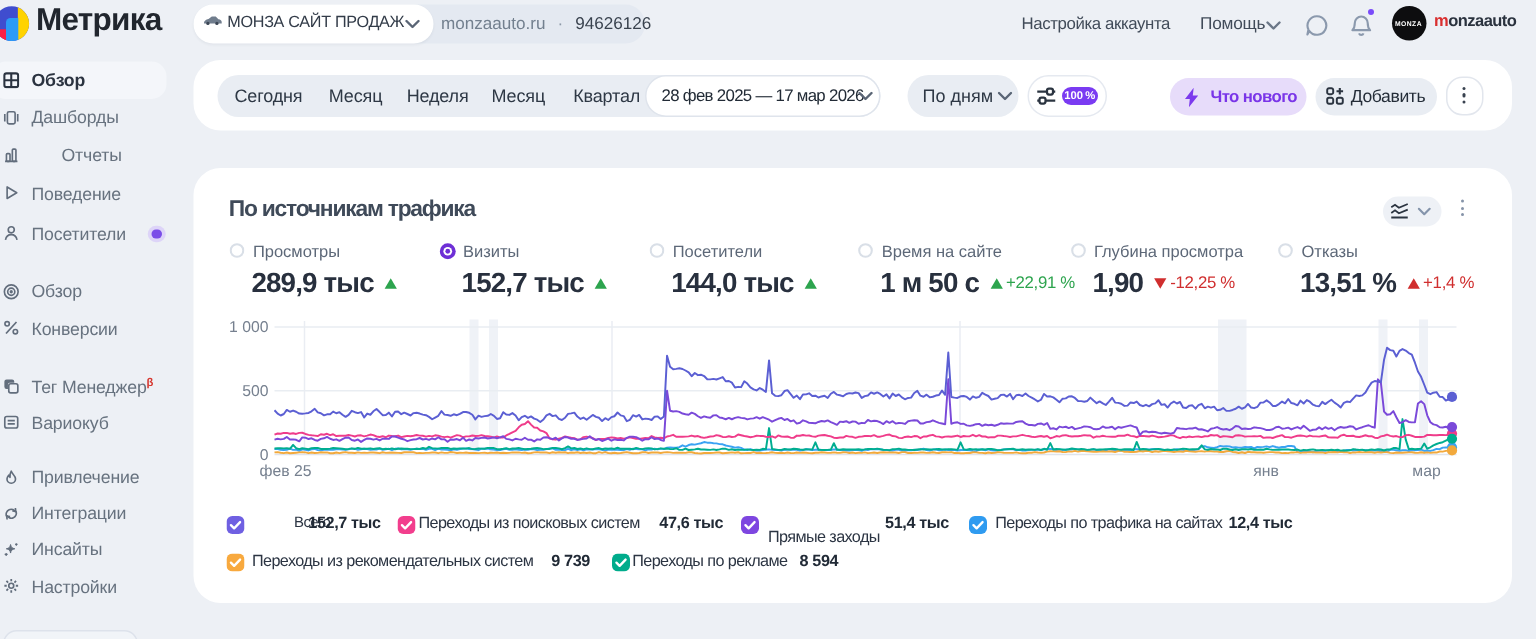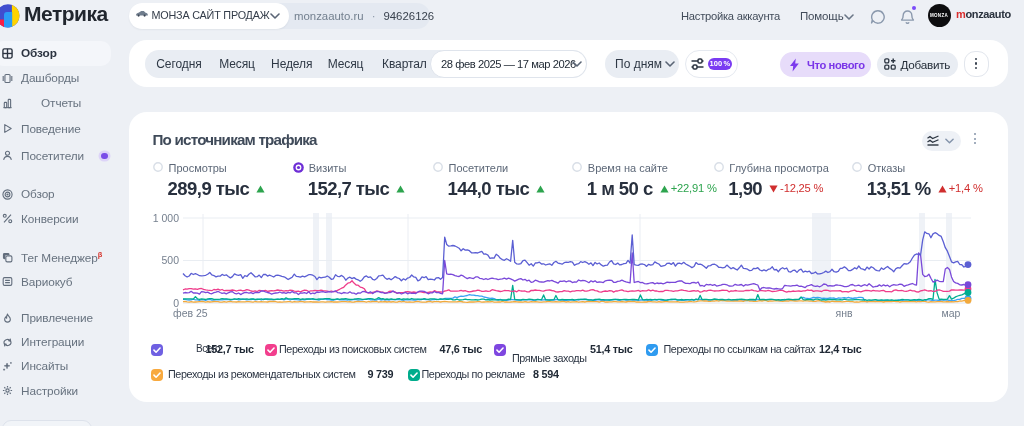--- a/index.html
+++ b/index.html
@@ -320,21 +320,21 @@
     </svg>
   </div>
 <div style="position:absolute;left:512px;top:352px;font-size:10.8px;color:#2c3543;white-space:nowrap;letter-spacing:-0.4px;">Прямые заходы</div>
 <div style="position:absolute;left:590px;top:343.2px;font-size:10.8px;font-weight:bold;color:#212a36;white-space:nowrap;letter-spacing:-0.25px;">51,4 тыс</div>
 <div style="position:absolute;left:645.5px;top:344.0px;">
     <svg width="12" height="12" viewBox="0 0 13 13" style="display:block">
       <rect width="13" height="13" rx="4.2" fill="#2f9bf0"></rect>
       <path d="M3.2 6.6 5.5 8.9 9.8 4.4" stroke="#fff" stroke-width="1.7" fill="none" stroke-linecap="round" stroke-linejoin="round"></path>
     </svg>
   </div>
-<div style="position:absolute;left:663.5px;top:343.2px;font-size:10.8px;color:#2c3543;white-space:nowrap;letter-spacing:-0.4px;">Переходы по ссылкам на сайтах</div>
+<div style="position:absolute;left:663.5px;top:343.2px;font-size:10.8px;color:#2c3543;white-space:nowrap;letter-spacing:-0.4px;">Переходы по трафика на сайтах</div>
 <div style="position:absolute;left:819px;top:343.2px;font-size:10.8px;font-weight:bold;color:#212a36;white-space:nowrap;letter-spacing:-0.25px;">12,4 тыс</div>
 <div style="position:absolute;left:151.0px;top:368.5px;">
     <svg width="12" height="12" viewBox="0 0 13 13" style="display:block">
       <rect width="13" height="13" rx="4.2" fill="#f8a93e"></rect>
       <path d="M3.2 6.6 5.5 8.9 9.8 4.4" stroke="#fff" stroke-width="1.7" fill="none" stroke-linecap="round" stroke-linejoin="round"></path>
     </svg>
   </div>
 <div style="position:absolute;left:168px;top:367.7px;font-size:10.8px;color:#2c3543;white-space:nowrap;letter-spacing:-0.4px;">Переходы из рекомендательных систем</div>
 <div style="position:absolute;left:367.5px;top:367.7px;font-size:10.8px;font-weight:bold;color:#212a36;white-space:nowrap;letter-spacing:-0.25px;">9 739</div>
 <div style="position:absolute;left:407.5px;top:368.5px;">

